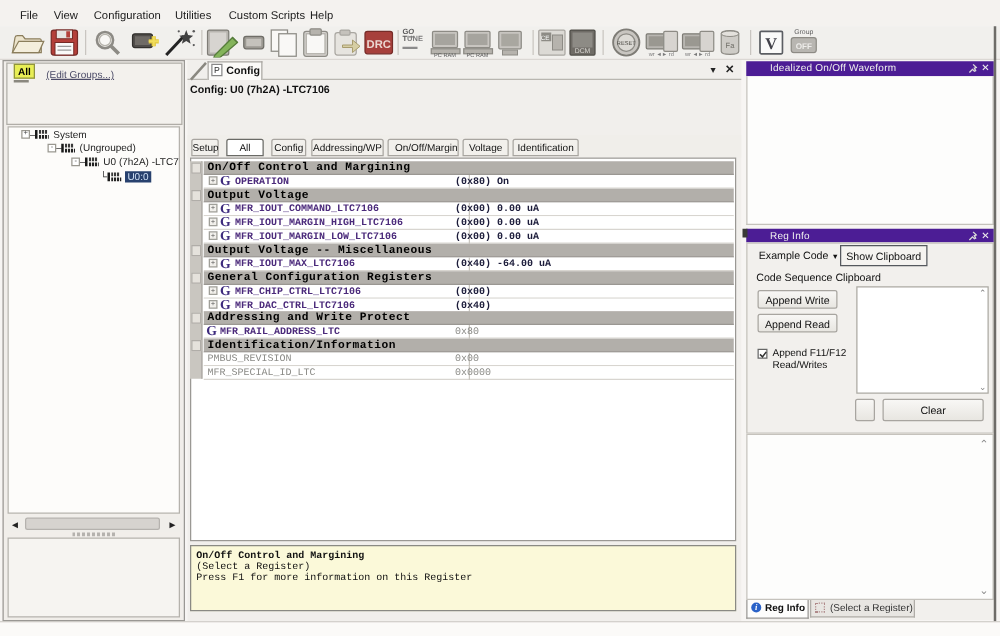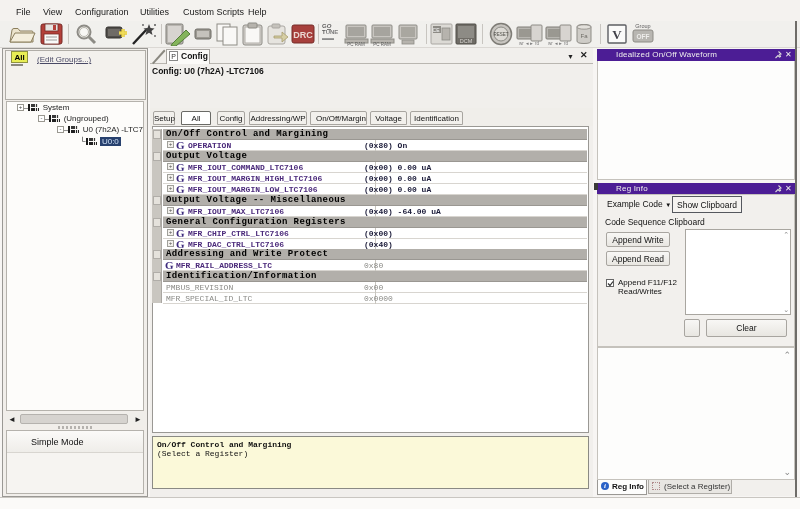--- a/index.html
+++ b/index.html
@@ -225,21 +225,20 @@
       <div class="treerow" style="left:50px; top:23px;"><span class="expbox">-</span>–<span class="offline"><b></b><i></i><u></u></span> U0 (7h2A) -LTC7</div>
       <div class="treerow" style="left:73px; top:35px;">└<span class="offline"><b></b><i></i><u></u></span> <span style="background:#28416e; color:#cfe0f5; padding:0 2px;">U0:0</span></div>
     </div>
     <div id="hscroll" class="abs">
       <div class="abs" style="left:2px; top:2px; font-size:8px; color:#222; font-weight:bold;">◄</div>
       <div class="abs" style="left:14px; top:1px; width:108px; height:10px; background:#d6d3cf; border:1px solid #b5b2ae; border-radius:2px;"></div>
       <div class="abs" style="right:2px; top:2px; font-size:8px; color:#222; font-weight:bold;">►</div>
     </div>
     <div class="abs" style="left:55px; top:377px; width:34px; height:3px; background:repeating-linear-gradient(90deg,#b5b2ae 0 2px,transparent 2px 4px);"></div>
     <div id="modebox" class="abs">
-      <div class="abs" style="left:0; top:0; width:136px; height:22px; background:linear-gradient(#fbfaf8,#efede9); border-bottom:1px solid #d8d5d0; font-size:9px; color:#111; padding-left:24px; line-height:22px;">Simple Mode</div>
     </div>
   </div>
 
   <div id="centerpanel" class="abs">
 
     <div class="abs" style="left:0; top:0; width:443px; height:16px; background:#f1efec; border-bottom:1px solid #b9b6b0;">
       <div class="abs" style="left:2px; top:1px; width:18px; height:1.5px; background:#8a8880; transform:rotate(-48deg); transform-origin:left top; top:15px;"></div>
       <div class="abs" style="left:16px; top:1px; width:44px; height:15px; background:#fbfaf8; border:1px solid #a8a5a0; border-bottom:none;"></div>
       <div class="abs" style="left:19px; top:3px; width:9px; height:10px; background:#fff; border:1px solid #888; font-size:7px; text-align:center; line-height:9px; color:#333;">P</div>
       <div class="abs" style="left:31px; top:3px; font-size:8.5px; font-weight:bold; color:#111;">Config</div>
@@ -350,20 +349,21 @@
       <div class="datarow" style="top:165.25px;">
         <div class="rname gray">MFR_SPECIAL_ID_LTC</div>
         <div class="vsep"></div>
         <div class="val gray">0x0000</div>
       </div>
     </div>
 
     <div class="abs mono" style="left:2px; top:388px; width:437px; height:53px; background:#fbf9d9; border:1px solid #8a8a84; font-size:8px; color:#111; padding:3px 0 0 4px;">
       <div style="font-weight:bold;">On/Off Control and Margining</div>
       <div>(Select a Register)</div>
+      <div>Press F1 for more information on this Register</div>
     </div>
   </div>
 
   <div id="rightpanel" class="abs" style="left:597px; top:49px; width:198px; height:448px; font-size:8px;">
     <div class="abs dockhdr" style="left:0; top:0; width:198px; height:12px; line-height:12px;">Idealized On/Off Waveform
       <svg style="position:absolute; right:13px; top:2px;" width="8" height="8" viewBox="0 0 8 8">
         <path d="M4.5 0.5 L7 3 L5.5 3.5 L6.5 5.5 L5.5 6 L4 4.5 L1.5 7" fill="none" stroke="#d8d8d8" stroke-width="1.1"></path>
       </svg>
       <span style="position:absolute; right:3px; top:0px; font-size:8px;">✕</span>
     </div>

